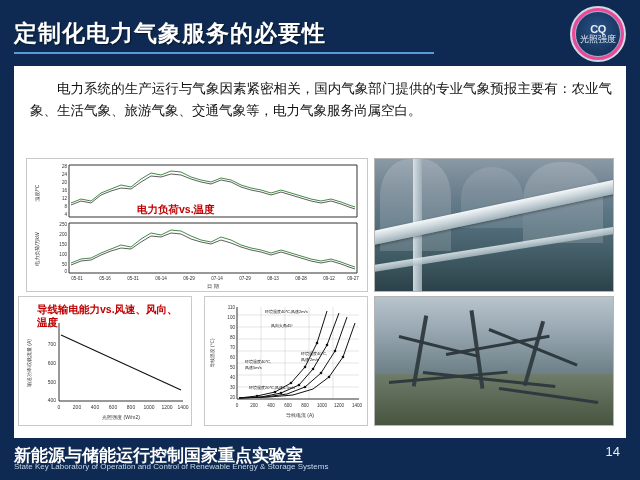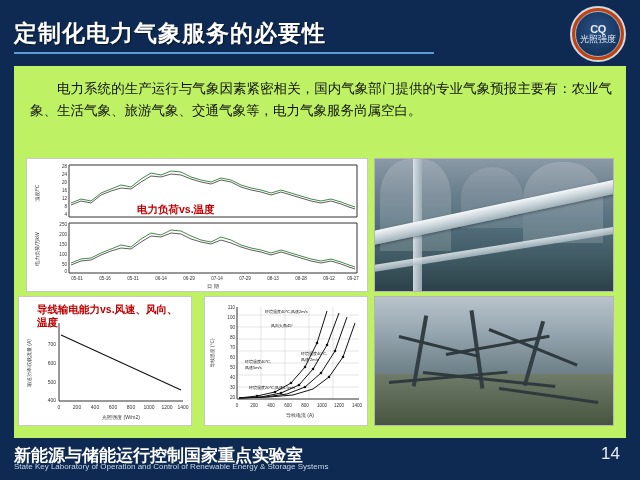--- a/index.html
+++ b/index.html
@@ -17,37 +17,37 @@
     font-size:23px;font-weight:bold;color:#ffffff;
     letter-spacing:1px;
     text-shadow:1px 1px 1px rgba(0,0,0,.5);
   }
   .title-underline{
     position:absolute;left:14px;top:52px;width:420px;height:2px;
     background:#5b9bd5;
   }
   .logo{
     position:absolute;right:14px;top:6px;width:52px;height:52px;border-radius:50%;
-    background:#c2410c;border:2px solid #cfd8e3;
+    background:#ec4899;border:2px solid #cfd8e3;
     display:flex;align-items:center;justify-content:center;
     overflow:hidden;
   }
   .logo .ring{
     width:44px;height:44px;border-radius:50%;
     border:1px solid #9fb4cc;
     display:flex;flex-direction:column;align-items:center;justify-content:center;
     background:radial-gradient(circle at 50% 40%,#2b5287 0%,#16355e 70%);
   }
   .logo .mark{font-size:9px;color:#e8eef6;line-height:1.05;text-align:center;}
   .logo .mark b{display:block;font-size:11px;letter-spacing:-.5px;}
 
   
   .panel{
     position:absolute;left:14px;top:66px;width:612px;height:372px;
-    background:#bef264;
+    background:#ffffff;
   }
   .para{
     position:absolute;left:16px;top:12px;width:582px;
     font-size:13.5px;color:#111;line-height:1.65;text-align:justify;
     text-indent:2em;
   }
 
   
   .chart{position:absolute;background:#fff;border:1px solid #c9c9c9;}
   #chart-load{left:12px;top:92px;width:340px;height:132px;}
@@ -94,21 +94,21 @@
   .footer-cn{
     position:absolute;left:14px;top:444px;
     font-size:17px;font-weight:bold;color:#ffffff;
   }
   .footer-en{
     position:absolute;left:14px;top:462px;
     font-size:8px;color:#c9d6e6;
   }
   .page-no{
     position:absolute;right:20px;top:444px;
-    font-size:17px;color:#e6ecf4;
+    font-size:13px;color:#e6ecf4;
   }
 
   svg{display:block;}
   text{font-family:"Liberation Sans","DejaVu Sans",sans-serif;}
 </style>
 </head>
 <body>
 
 <div class="slide">
 

